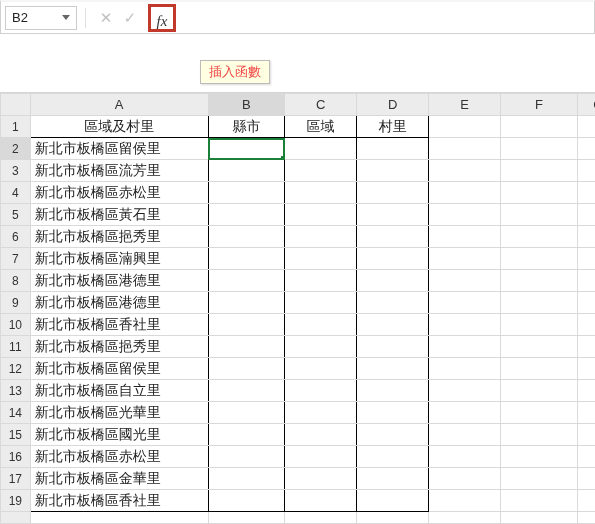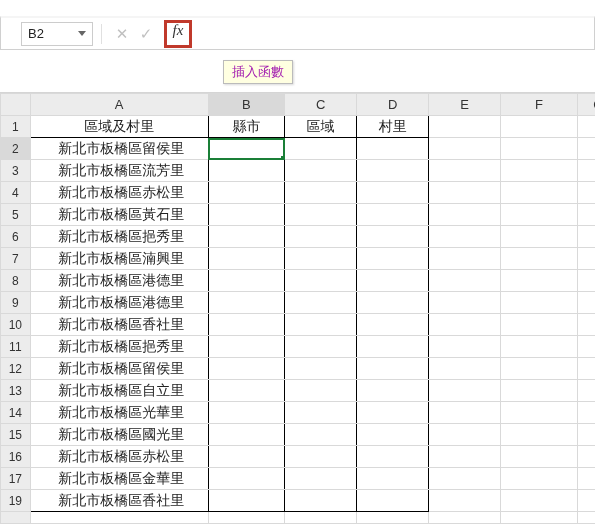--- a/index.html
+++ b/index.html
@@ -15,22 +15,21 @@
   }
 
   
   .formula-bar {
     display: flex;
     align-items: center;
     height: 34px;
     border: 1px solid #d0d0d0;
     border-top: 2px solid #f5f5f5;
     background: #fff;
-    padding: 0 20px;
-    margin-top: 16px;
+    padding: 0 4px;
   }
   .name-box {
     width: 72px;
     height: 24px;
     border: 1px solid #ccc;
     display:flex;
     align-items:center;
     padding:0 6px;
     font-size: 13px;
     color:#222;
@@ -51,21 +50,21 @@
     width:24px;height:24px;
     display:flex;align-items:center;justify-content:center;
     color:#999;
     font-size:15px;
     background:transparent;
     border:none;
   }
   .fb-btn.disabled { color:#c0c0c0; }
   .fx-box {
     width:28px;height:28px;
-    display:flex;align-items:flex-start;justify-content:center;
+    display:flex;align-items:flex-end;justify-content:center;
     border:2px solid #c0392b;
     box-shadow:0 0 0 1px #c0392b inset;
     margin-left:6px;
     font-style: italic;
     font-family: "Times New Roman", serif;
     font-size:15px;
     color:#333;
     background:#fff;
   }
   .formula-input {
@@ -73,27 +72,27 @@
     height:24px;
     border:none;
     outline:none;
     margin-left:10px;
     font-size:13px;
   }
 
   
   .tooltip {
     position:absolute;
-    top:60px; left:223px;
+    top:60px; left:200px;
     border:1px solid #bbb;
     background:#ffffe1;
     font-size:13px;
     padding:2px 8px;
     box-shadow:1px 1px 2px rgba(0,0,0,.15);
-    color:#a21caf;
+    color:#ef4444;
   }
 
   
   .grid {
     position:absolute;
     top:92px; left:0; right:0; bottom:0;
     overflow:hidden;
     border-top:1px solid #d5d5d5;
   }
   table {
@@ -123,21 +122,21 @@
   col.cC { width:68px; }
   col.cD { width:68px; }
   col.cE { width:68px; }
   col.cF { width:72px; }
   col.cG { width:40px; }
   td.rowhdr {
     background:#ececec;
     font-size:12px;
     color:#333;
   }
-  td.data-left { text-align:center; padding-left:4px; }
+  td.data-left { text-align:left; padding-left:4px; }
   td.hdr-cell {
     border:1px solid #000;
     text-align:center;
   }
   td.box-v    { border-left:1px solid #000; border-right:1px solid #000; }
   td.box-vb   { border-left:1px solid #000; border-right:1px solid #000; border-bottom:1px solid #000;}
   
   td.selected {
     outline:2px solid #1a7f37;
     outline-offset:-2px;

